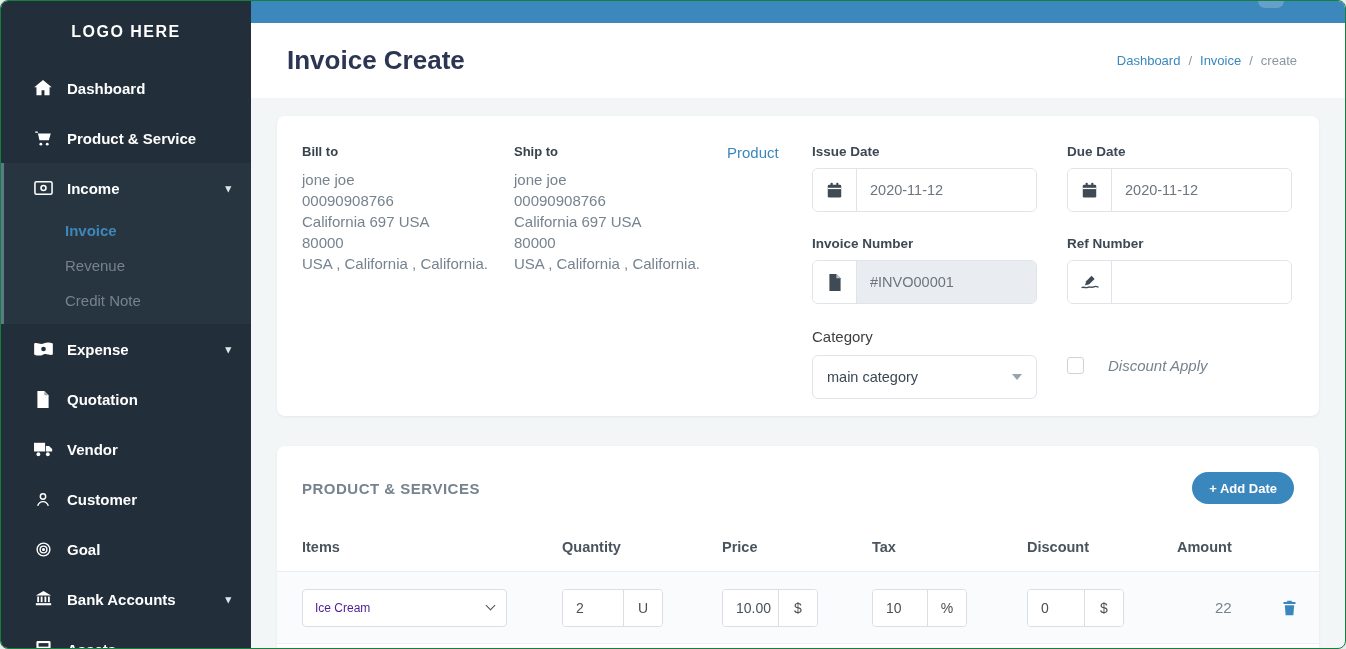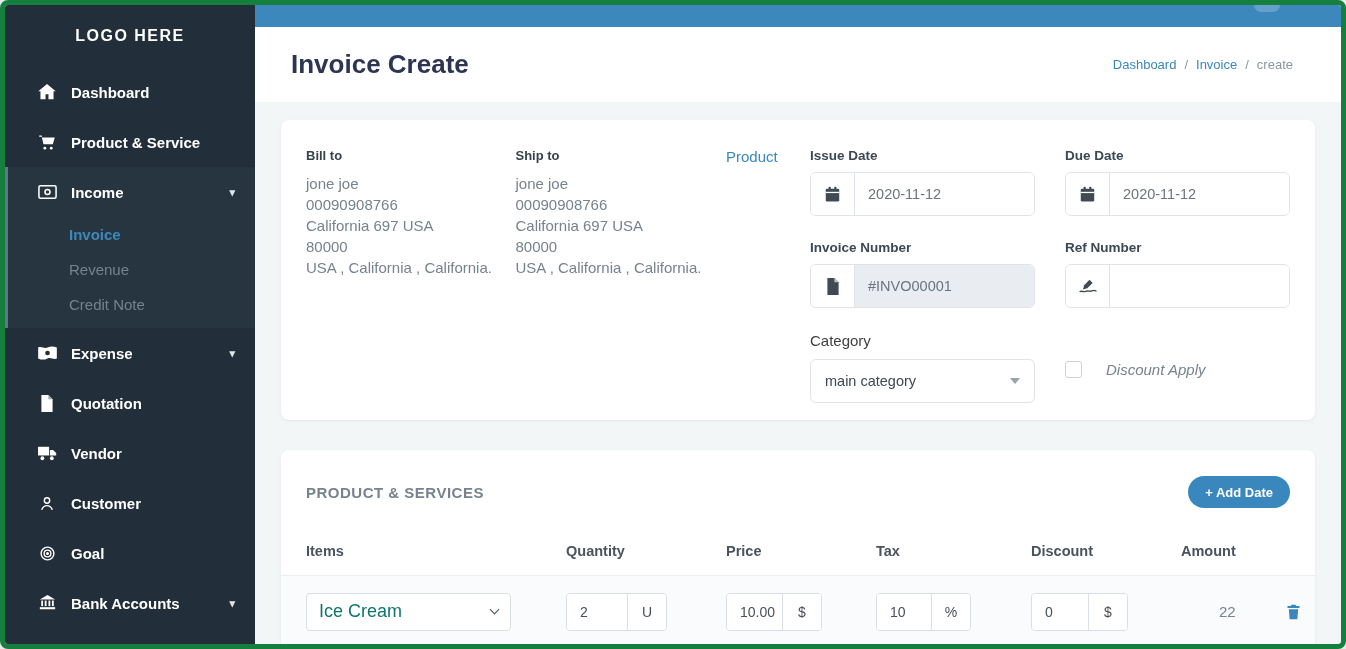--- a/index.html
+++ b/index.html
@@ -1,19 +1,19 @@
 <!DOCTYPE html>
 <html><head>
 <meta charset="utf-8">
 <style>
   * { box-sizing: border-box; }
   html,body { margin:0; padding:0; background:#e8ebee; }
   .screen {
     width:1346px; height:649px; display:flex; overflow:hidden;
-    border:5px solid #15803d; border-radius:8px; background:#f3f6f7;
+    border:1px solid #15803d; border-radius:8px; background:#f3f6f7;
     font-family:"Liberation Sans", sans-serif;
   }
   
   .sidebar { width:250px; min-width:250px; background:#222e39; color:#fff; }
   .logo { height:62px; display:flex; align-items:center; justify-content:center;
           font-size:16px; font-weight:bold; letter-spacing:1.5px; }
   .nav-item { height:50px; display:flex; align-items:center; padding:0 20px 0 32px;
               font-size:15px; font-weight:600; color:#fff; cursor:pointer; }
   .nav-item .icon { width:20px; margin-right:14px; display:flex; justify-content:center; align-items:center; color:#fff; }
   .nav-item .caret { margin-left:auto; font-size:11px; color:#dfe6ea; }
@@ -70,21 +70,21 @@
   .add-item-btn { background:#3a87bd; color:#fff; border:none; border-radius:17px; height:32px;
                   padding:0 17px; font-size:13px; font-weight:bold; cursor:pointer; font-family:inherit; }
   .items-table { margin-top:18px; }
   .t-head, .t-row { display:grid; grid-template-columns:260px 160px 150px 155px 150px 105px 1fr;
                     align-items:center; padding:0 20px 0 25px; }
   .t-head { height:50px; border-bottom:1px solid #e9edf0; }
   .th { font-size:14.5px; font-weight:bold; color:#4a545e; }
   .t-row { height:72px; background:#fafbfc; border-bottom:1px solid #eef1f3; }
   .item-select { width:205px; height:38px; border:1px solid #d9dfe4; border-radius:4px; background:#fff;
                  display:flex; align-items:center; justify-content:space-between; padding:0 12px;
-                 font-size:18px; color:#0f766e; cursor:pointer; }
+                 font-size:12px; color:#4c1d95; cursor:pointer; }
   .chev-down { width:7px; height:7px; border-right:1.6px solid #495057; border-bottom:1.6px solid #495057;
                transform:rotate(45deg); margin-top:-4px; }
   .mini-group { display:flex; height:38px; border:1px solid #d9dfe4; border-radius:4px; overflow:hidden;
                 background:#fff; width:fit-content; }
   .mini-input { border:none; outline:none; padding:0 0 0 13px; font-size:14px; color:#495057;
                 font-family:inherit; background:#fff; }
   .w-qty { width:60px; } .w-price { width:55px; } .w-tax { width:54px; } .w-disc { width:56px; }
   .mini-suffix { width:39px; display:flex; align-items:center; justify-content:center;
                  border-left:1px solid #d9dfe4; font-size:14px; color:#495057; background:#fff; }
   .amount-val { font-size:15px; color:#76838f; padding-left:38px; }

